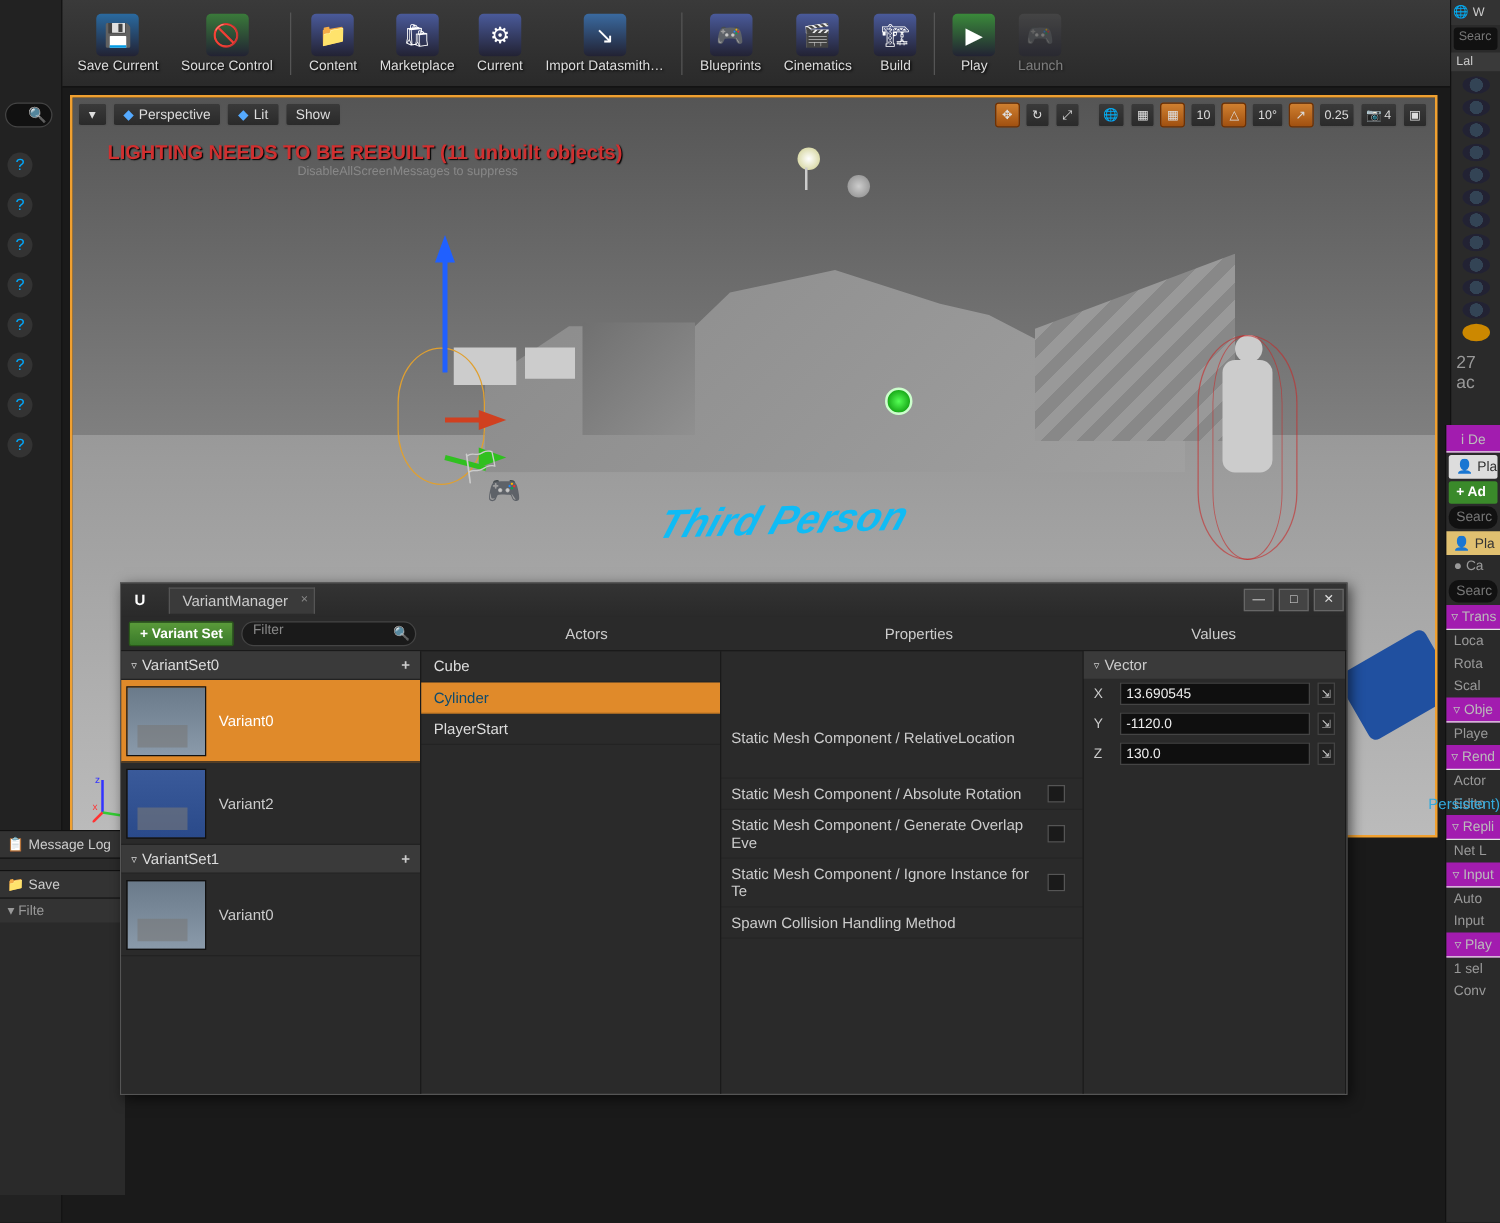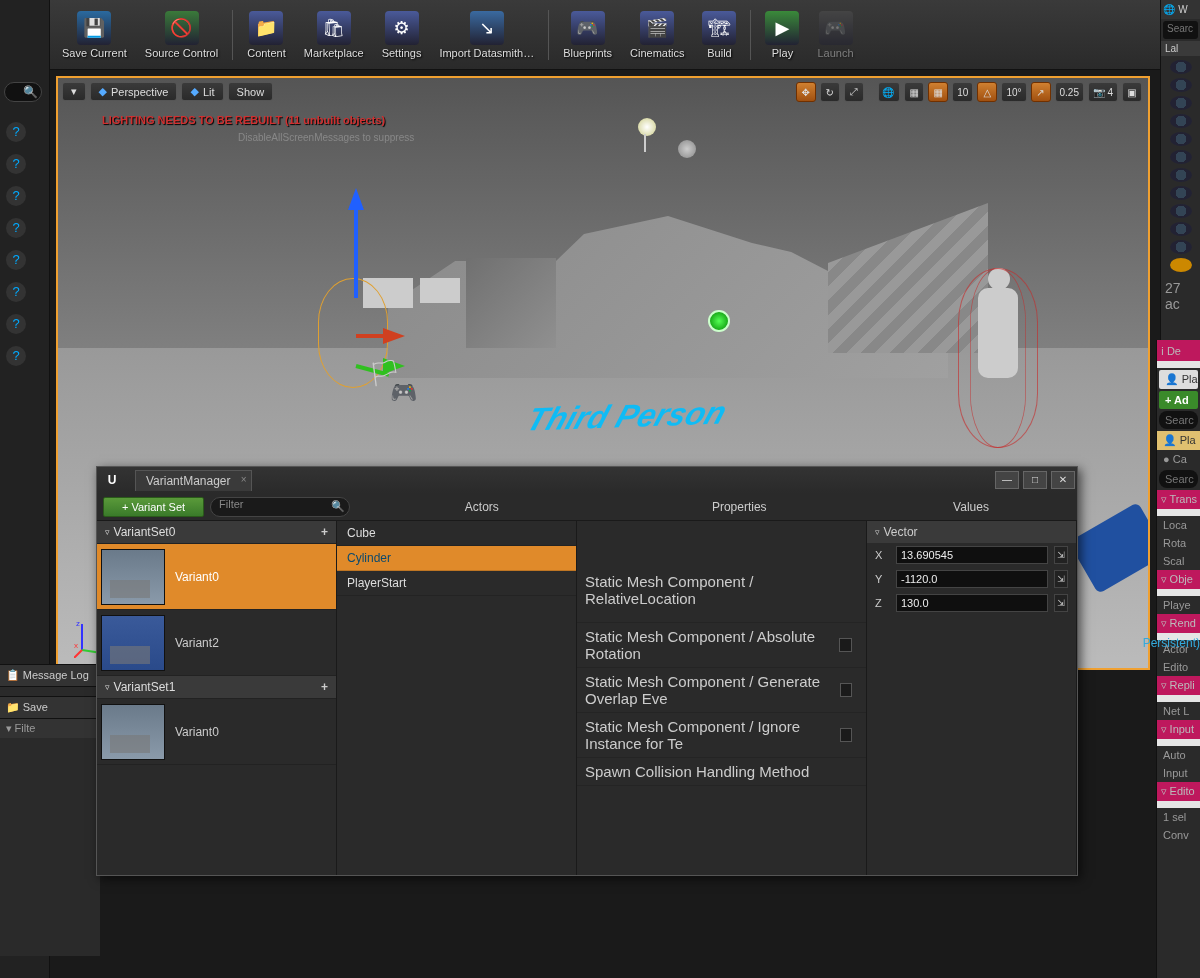--- a/index.html
+++ b/index.html
@@ -13,21 +13,21 @@
 .tb-sep { width: 1px; height: 50px; background: #555; margin: 0 4px; }
 
 
 .left-strip { position:absolute; left:0; top:0; width:50px; height:978px; background:#222; border-right:1px solid #111;}
 .left-strip .q { position:absolute; left:6px; width:20px; height:20px; border-radius:50%; background:#333; color:#0af; font-size:13px; text-align:center; line-height:20px;}
 
 
 .viewport { position:absolute; left:56px; top:76px; width:1094px; height:594px; border:2px solid #f0a030; background: linear-gradient(#555 0%, #888 55%, #aaa 100%); overflow:hidden; }
 .vp-topbar { position:absolute; left:4px; top:4px; display:flex; gap:4px; }
 .vp-chip { background: linear-gradient(#3a3a3a,#2a2a2a); border:1px solid #555; border-radius:3px; padding:2px 8px; font-size:11px; color:#ddd; display:flex; align-items:center; gap:4px; cursor:pointer;}
-.vp-warn { position:absolute; left:44px; top:36px; color:#d03030; font-weight:bold; font-size:11px; text-shadow:1px 1px 1px #000;}
+.vp-warn { position:absolute; left:28px; top:36px; color:#d03030; font-weight:bold; font-size:16px; text-shadow:1px 1px 1px #000;}
 .vp-warn2 { position:absolute; left:180px; top:54px; color:#888; font-size:10px;}
 .vp-toolbar-r { position:absolute; right:6px; top:4px; display:flex; gap:4px; align-items:center;}
 .vp-tool { background:linear-gradient(#3a3a3a,#2a2a2a); border:1px solid #555; border-radius:3px; min-width:20px; height:20px; font-size:10px; color:#ddd; display:flex; align-items:center; justify-content:center; padding:0 4px; cursor:pointer; gap:2px;}
 .vp-tool.orange { background:linear-gradient(#d08030,#a05010); border-color:#703000;}
 .floor-text { position:absolute; left:470px; top:320px; transform: rotate(-2deg) skewX(-20deg); color:#00bfff; font-size:32px; font-weight:bold; opacity:0.9; font-style:italic;}
 .axis-widget { position:absolute; left:16px; bottom:10px; width:40px; height:40px; }
 
 
 .ground { position:absolute; left:0; top:270px; right:0; bottom:0; background:linear-gradient(#999,#bbb);}
 .platform { position:absolute; left:330px; top:120px; width:560px; height:180px; background:linear-gradient(135deg,#8a8a8a,#a0a0a0); clip-path: polygon(0% 60%, 12% 35%, 30% 35%, 35% 20%, 50% 10%, 65% 25%, 72% 30%, 100% 75%, 100% 100%, 0% 100%); }
@@ -59,21 +59,21 @@
 
 .vm-window { position:absolute; left:96px; top:466px; width:982px; height:410px; background:#2a2a2a; border:1px solid #555; box-shadow:3px 3px 10px rgba(0,0,0,0.6);}
 .vm-titlebar { height:26px; background:linear-gradient(#333,#2a2a2a); display:flex; align-items:center; }
 .vm-logo { width:30px; height:26px; display:flex; align-items:center; justify-content:center; color:#fff; font-weight:bold;}
 .vm-tab { background:#3a3a3a; border:1px solid #555; border-bottom:none; padding:3px 20px 3px 10px; margin-left:8px; font-size:12px; color:#ccc; position:relative;}
 .vm-tab .x { position:absolute; right:4px; top:3px; color:#888; font-size:10px; cursor:pointer;}
 .vm-winbtns { margin-left:auto; display:flex;}
 .vm-winbtn { width:24px; height:18px; background:#444; border:1px solid #666; margin:2px; font-size:10px; text-align:center; line-height:16px; cursor:pointer; color:#ddd;}
 
 .vm-toolbar { height:28px; background:#2a2a2a; display:flex; align-items:center; padding:0 6px; gap:6px; border-bottom:1px solid #1a1a1a;}
-.vm-addbtn { background:linear-gradient(#5a9a3a,#3a7a2a); border:1px solid #2a5a1a; color:#fff; font-size:11px; padding:3px 18px; border-radius:2px; cursor:pointer; font-weight:normal;}
+.vm-addbtn { background:linear-gradient(#5a9a3a,#3a7a2a); border:1px solid #2a5a1a; color:#fff; font-size:11px; padding:3px 8px; border-radius:2px; cursor:pointer; font-weight:bold;}
 .vm-filter { flex:0 0 140px; background:#1a1a1a; border:1px solid #444; border-radius:10px; height:20px; padding:0 20px 0 8px; color:#888; font-size:11px; position:relative;}
 .vm-filter .mag { position:absolute; right:4px; top:2px; color:#ccc;}
 .vm-colhead { flex:1; text-align:center; font-size:12px; color:#ccc;}
 
 .vm-body { position:absolute; left:0; top:54px; right:0; bottom:0; display:flex;}
 .vm-col { border-right:1px solid #1a1a1a;}
 .vm-col.variants { width:240px; background:#2a2a2a;}
 .vm-col.actors { width:240px;}
 .vm-col.props { flex:1;}
 .vm-col.values { width:210px;}
@@ -84,32 +84,32 @@
 
 .variant-item { display:flex; align-items:center; height:66px; border-bottom:1px solid #222; cursor:pointer;}
 .variant-item.sel { background:#e08a2a; color:#fff;}
 .variant-thumb { width:64px; height:56px; margin:4px; background:linear-gradient(#6a7a8a,#8a9aaa); border:1px solid #111; position:relative;}
 .variant-thumb::after { content:""; position:absolute; left:8px; bottom:6px; width:40px; height:18px; background:rgba(120,120,120,0.6);}
 .variant-label { font-size:12px; padding-left:6px;}
 
 .actor-row { padding:5px 10px; font-size:12px; color:#ddd; cursor:pointer; border-bottom:1px solid rgba(0,0,0,0.15);}
 .actor-row.sel { background:#e08a2a; color:#0c4a6e;}
 
-.prop-row { padding:5px 8px; font-size:15px; color:#ccc; border-bottom:1px solid rgba(0,0,0,0.12); display:flex; align-items:center;}
+.prop-row { padding:5px 8px; font-size:12px; color:#ccc; border-bottom:1px solid rgba(0,0,0,0.12); display:flex; align-items:center;}
 .prop-row .chk { width:14px; height:14px; background:#1a1a1a; border:1px solid #555; margin-left:auto; margin-right:6px;}
 
 .val-header { background:#3a3a3a; padding:4px 8px; font-size:12px; display:flex; align-items:center;}
 .val-row { display:flex; align-items:center; padding:3px 8px; gap:6px;}
 .val-label { width:20px; font-size:11px;}
 .val-input { flex:1; background:#0f0f0f; border:1px solid #444; color:#eee; font-size:11px; padding:2px 4px; height:18px;}
 .val-reset { width:18px; height:18px; background:#222; border:1px solid #444; font-size:9px; color:#ccc; text-align:center; line-height:16px; cursor:pointer;}
 
 
 .details { position:absolute; right:0; top:340px; width:44px; bottom:0; background:#2a2a2a; font-size:11px; color:#bbb; overflow:hidden; border-left:1px solid #111;}
-.det-sec { padding:3px 4px; background:#be185d; border-bottom:7px solid #e5e5e5; white-space:nowrap;}
+.det-sec { padding:3px 4px; background:#a21caf; border-bottom:1px solid #e5e5e5; white-space:nowrap;text-align:center;}
 .det-row { padding:3px 6px; white-space:nowrap; color:#999;}
 .persist { position:absolute; right:0; top:636px; color:#3ad; font-size:12px;}
 </style>
 </head>
 <body>
 
 <div class="left-strip">
   <div style="position:absolute; left:4px; top:82px; width:38px; height:20px; background:#111; border:1px solid #444; border-radius:10px; display:flex; align-items:center; justify-content:flex-end; padding-right:3px;">
     <span style="color:#ccc;">🔍</span>
   </div>
@@ -136,21 +136,21 @@
     <div class="tb-btn">
       <div class="tb-icon" style="background: linear-gradient(rgb(74, 90, 154), rgb(34, 34, 51));">📁</div>
       <div class="tb-label">Content</div>
     </div>
     <div class="tb-btn">
       <div class="tb-icon" style="background: linear-gradient(rgb(74, 90, 154), rgb(34, 34, 51));">🛍</div>
       <div class="tb-label">Marketplace</div>
     </div>
     <div class="tb-btn">
       <div class="tb-icon" style="background: linear-gradient(rgb(74, 90, 154), rgb(34, 34, 51));">⚙</div>
-      <div class="tb-label">Settings</div>
+      <div class="tb-label">Current</div>
     </div>
     <div class="tb-btn">
       <div class="tb-icon" style="background: linear-gradient(rgb(58, 106, 160), rgb(34, 34, 51));">↘</div>
       <div class="tb-label">Import Datasmith…</div>
     </div>
     <div class="tb-sep"></div>
     <div class="tb-btn">
       <div class="tb-icon" style="background: linear-gradient(rgb(74, 90, 154), rgb(34, 34, 51));">🎮</div>
       <div class="tb-label">Blueprints</div>
     </div>
@@ -292,21 +292,21 @@
     <div class="det-sec">▿ Obje</div>
     <div class="det-row">Playe</div>
     <div class="det-sec">▿ Rend</div>
     <div class="det-row">Actor</div>
     <div class="det-row">Edito</div>
     <div class="det-sec">▿ Repli</div>
     <div class="det-row">Net L</div>
     <div class="det-sec">▿ Input</div>
     <div class="det-row">Auto</div>
     <div class="det-row">Input</div>
-    <div class="det-sec">▿ Edito</div>
+    <div class="det-sec">▿ Play</div>
     <div class="det-row">1 sel</div>
     <div class="det-row">Conv</div>
   </div>
 <div class="persist">Persistent)</div>
 
 <div class="bl-panel" style="top:664px; height:32px;">
   <div class="bl-head"><span>📋</span> <span>Message Log</span></div>
 </div>
 <div class="bl-panel" style="top:696px; height:260px;">
   <div class="bl-head">📁 <span>Save</span></div>

